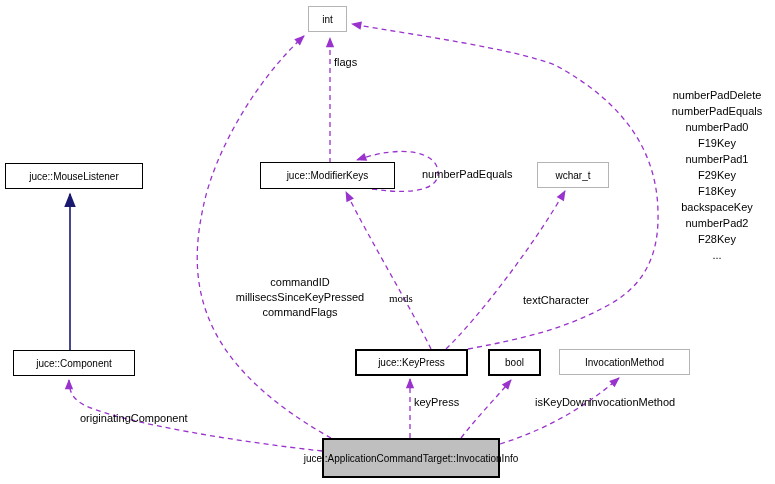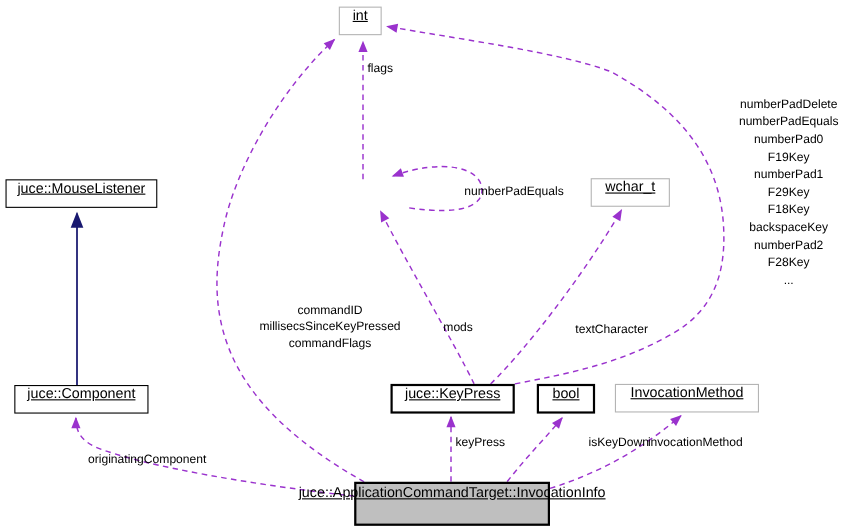--- a/index.html
+++ b/index.html
@@ -6,24 +6,23 @@
   #stage {
     position:relative; width:775px; height:484px; overflow:hidden;
     background:#ffffff;
     font-family:"Liberation Sans", sans-serif;
     color:#000;
   }
   #edges { position:absolute; left:0; top:0; width:775px; height:484px; }
   .node {
     position:absolute; box-sizing:border-box;
     background:#ffffff; border:1px solid #000;
-    display:flex; align-items:flex-start; justify-content:center;
-    font-size:13px; text-align:center; line-height:13px;
+    display:flex; align-items:center; justify-content:center;
+    font-size:10px; text-align:center; line-height:13px;
     white-space:nowrap;
-    text-decoration:underline;
   }
   .node.gray-border { border-color:#b4b4b4; }
   .node.thick { border-width:2px; }
   #n-main { background:#bfbfbf; flex-direction:row; line-height:15px; }
   .elabel {
     position:absolute; font-size:11px; line-height:13px;
     white-space:pre-line; color:#000;
   }
   .elabel.center { text-align:center; }
 </style>
@@ -57,20 +56,23 @@
   </svg>
 
   <div class="node gray-border" id="n-int" style="left:308px; top:6px; width:39px; height:26px;">
     <span>int</span>
   </div>
 
   <div class="node" style="left:5px; top:163px; width:138px; height:26px;">
     <span>juce::MouseListener</span>
   </div>
 
+  <div class="node" style="left:260px; top:162px; width:135px; height:27px;">
+    <span>juce::ModifierKeys</span>
+  </div>
 
   <div class="node gray-border" style="left:537px; top:162px; width:72px; height:26px;">
     <span>wchar_t</span>
   </div>
 
   <div class="node" style="left:13px; top:350px; width:122px; height:26px;">
     <span>juce::Component</span>
   </div>
 
   <div class="node thick" style="left:355px; top:349px; width:113px; height:27px;">
@@ -103,21 +105,21 @@
 F18Key
 backspaceKey
 numberPad2
 F28Key
 ...</div>
 
   <div class="elabel center" style="left:200px; top:275px; width:200px; line-height:15px;">commandID
 millisecsSinceKeyPressed
 commandFlags</div>
 
-  <div class="elabel" style="left:403px; top:292px;">mods</div>
+  <div class="elabel" style="left:389px; top:292px;font-family:Liberation Serif, serif;">mods</div>
 
   <div class="elabel" style="left:507px; top:294px;margin-left:16px;">textCharacter</div>
 
   <div class="elabel" style="left:80px; top:396px;margin-top:16px;">originatingComponent</div>
 
   <div class="elabel" style="left:414px; top:396px;text-align:right;">keyPress</div>
 
   <div class="elabel" style="left:489px; top:396px;padding-left:46px;">isKeyDown</div>
 
   <div class="elabel" style="left:589px; top:396px;">invocationMethod</div>

